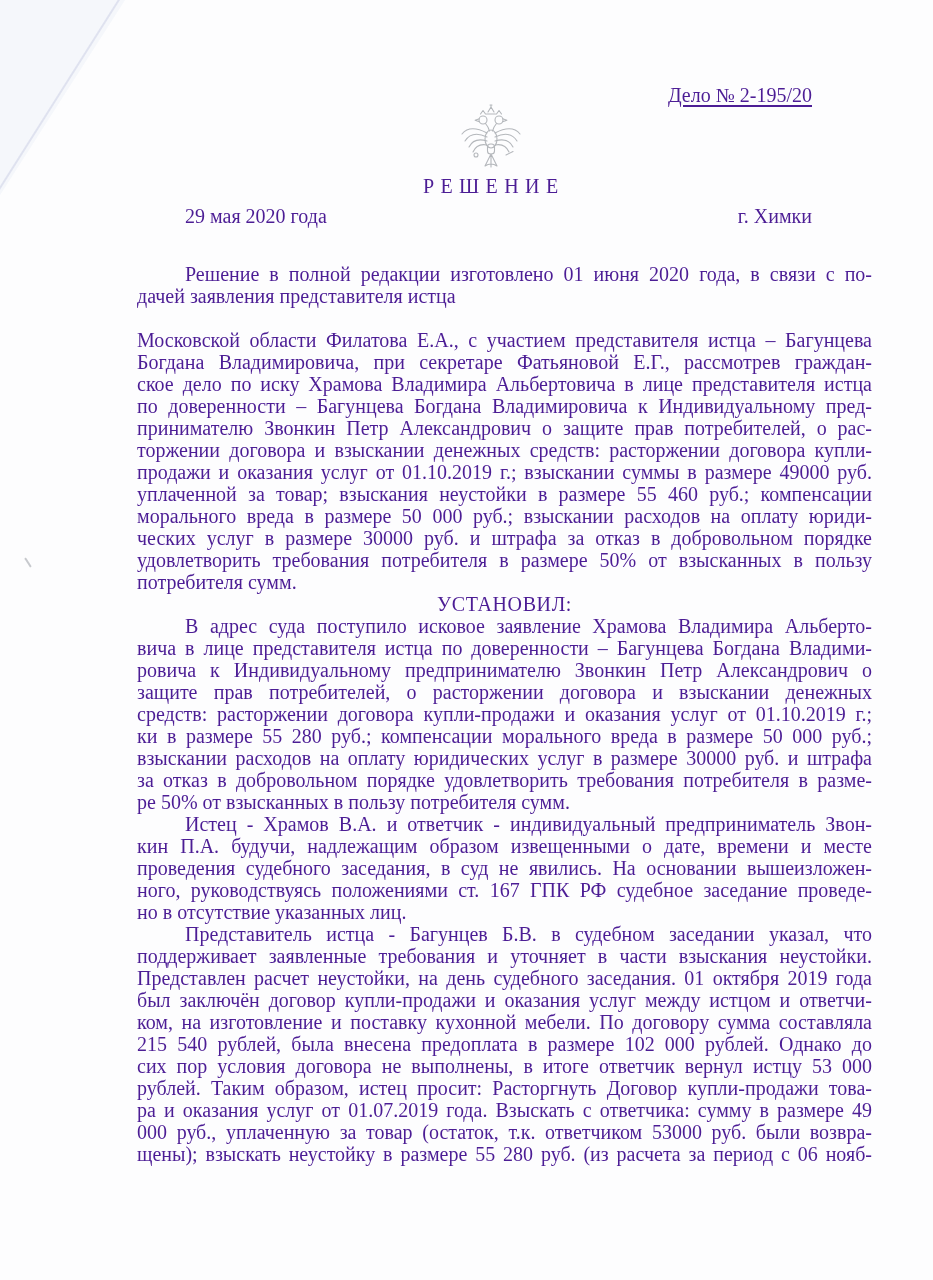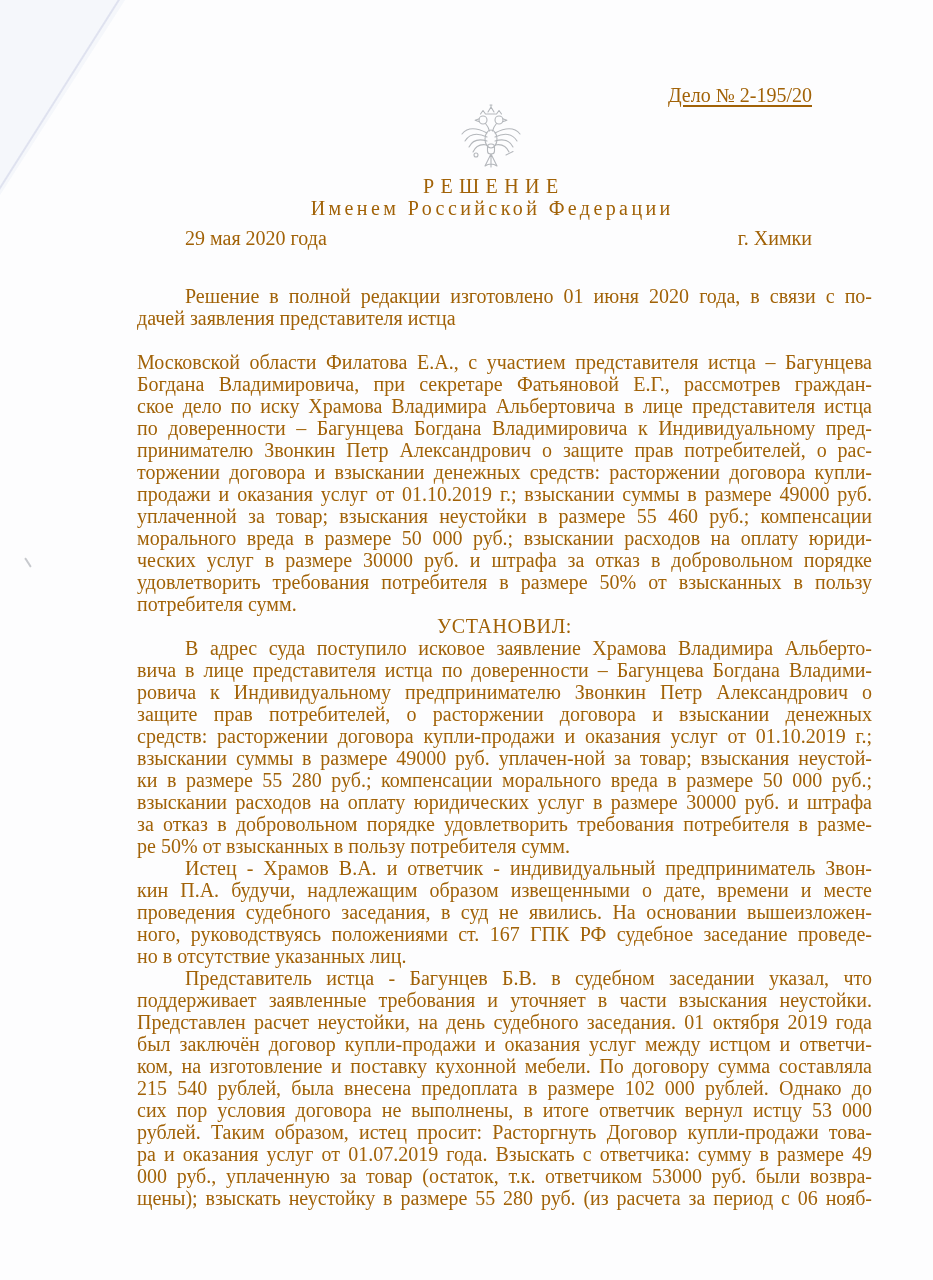--- a/index.html
+++ b/index.html
@@ -2,21 +2,21 @@
 <html lang="ru"><head>
 <meta charset="utf-8">
 <style>
   html,body{margin:0;padding:0;background:#ffffff;}
   .page{
     position:relative;
     width:933px;height:1280px;
     background:#fdfdfe;
     overflow:hidden;
     font-family:"Liberation Serif","DejaVu Serif",serif;
-    color:#a16207;
+    color:#4c1d95;
     -webkit-font-smoothing:antialiased;
   }
   
   .crease-sheen{
     position:absolute;left:0;top:0;width:135px;height:200px;
     background:rgba(242,244,250,0.75);
     clip-path:polygon(0 0,125px 0,0 195px);
     pointer-events:none;
   }
   .crease{
@@ -99,21 +99,20 @@
         <ellipse cx="35" cy="36" rx="6" ry="9"></ellipse>
         <rect x="31.5" y="41" width="7" height="10" rx="3"></rect>
 
         <path d="M35 51 L29 63 M35 51 L35 64 M35 51 L41 63 M29 63 Q35 59 41 63"></path>
 
         <circle cx="20" cy="52" r="2"></circle>
         <path d="M50 52 l7 -3.5"></path>
       </svg>
     </div>
     <div class="title">РЕШЕНИЕ</div>
-    <div class="subtitle">Именем Российской Федерации</div>
   </div>
 
   <div class="dateline">
     <span>29 мая 2020 года</span>
     <span>г. Химки</span>
   </div>
 
   <div class="doc-body" id="doc-body">
       <div class="block paragraph">
         <div class="line first">Решение в полной редакции изготовлено 01 июня 2020 года, в связи с по-</div>
@@ -133,21 +132,20 @@
         <div class="line">удовлетворить требования потребителя в размере 50% от взысканных в пользу</div>
         <div class="line short">потребителя сумм.</div>
       </div>
       <div class="block heading">УСТАНОВИЛ:</div>
       <div class="block paragraph">
         <div class="line first">В адрес суда поступило исковое заявление Храмова Владимира Альберто-</div>
         <div class="line">вича в лице представителя истца по доверенности – Багунцева Богдана Владими-</div>
         <div class="line">ровича к Индивидуальному предпринимателю Звонкин Петр Александрович о</div>
         <div class="line">защите прав потребителей, о расторжении договора и взыскании денежных</div>
         <div class="line">средств: расторжении договора купли-продажи и оказания услуг от 01.10.2019 г.;</div>
-        <div class="line">взыскании суммы в размере 49000 руб. уплачен-ной за товар; взыскания неустой-</div>
         <div class="line">ки в размере 55 280 руб.; компенсации морального вреда в размере 50 000 руб.;</div>
         <div class="line">взыскании расходов на оплату юридических услуг в размере 30000 руб. и штрафа</div>
         <div class="line">за отказ в добровольном порядке удовлетворить требования потребителя в разме-</div>
         <div class="line short">ре 50% от взысканных в пользу потребителя сумм.</div>
       </div>
       <div class="block paragraph">
         <div class="line first">Истец - Храмов В.А. и ответчик - индивидуальный предприниматель Звон-</div>
         <div class="line">кин П.А. будучи, надлежащим образом извещенными о дате, времени и месте</div>
         <div class="line">проведения судебного заседания, в суд не явились. На основании вышеизложен-</div>
         <div class="line">ного, руководствуясь положениями ст. 167 ГПК РФ судебное заседание проведе-</div>

